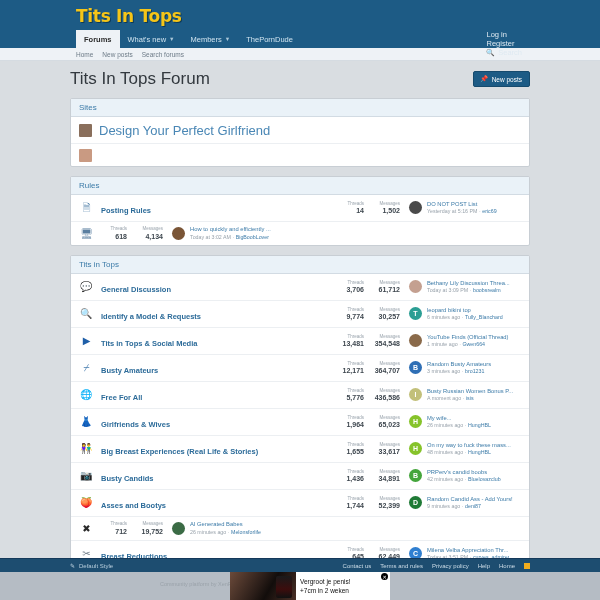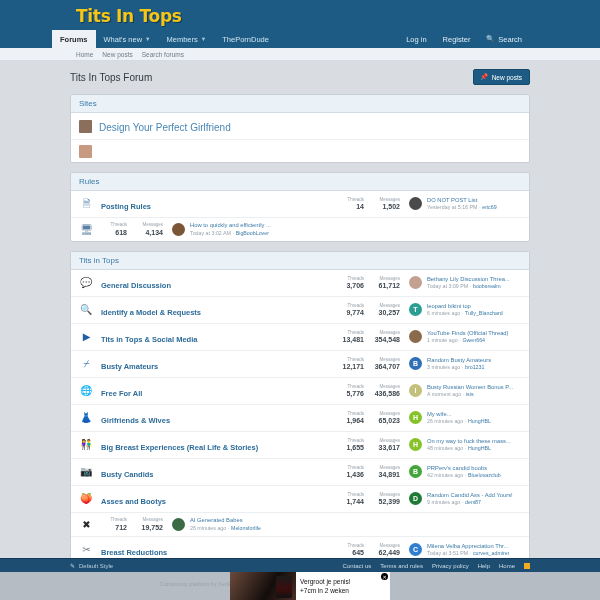--- a/index.html
+++ b/index.html
@@ -14,49 +14,49 @@
   
   .header { background: #1d5b85; padding: 0; }
   .logo-wrap { padding: 6px 0 4px 76px; }
   .logo {
     font-family: "DejaVu Sans", sans-serif;
     font-weight: bold; font-size: 17px; color: #f5c518;
     letter-spacing: -0.3px; text-shadow: 1px 1px 0 #0d3a57;
   }
   .navbar {
     background: #1d5b85; display: flex; align-items: stretch;
-    padding-left: 52px; padding-right: 70px; height: 18px;
+    padding-left: 76px; padding-right: 70px; height: 18px;
   }
   .nav-left { display: flex; align-items: stretch; flex: 1; }
   .nav-item {
     font-size: 7.5px; color: #cfe3ef; padding: 0 8px;
     display: flex; align-items: center; white-space: nowrap;
     cursor: pointer;
   }
   .nav-item.active { background: #eef2f6; color: #2b2b2b; font-weight: bold; }
   .caret { margin-left: 3px; font-size: 5.5px; opacity: .8; }
-  .nav-right { display: flex; align-items: stretch; }
+  .nav-right { display: flex; align-items: stretch; flex-direction: column; }
   .nav-right .nav-item { color: #dfeaf2; }
   .search-icon-g { margin-right: 3px; font-size: 7px; }
 
   
   .breadcrumb {
     background: #eef2f6; border-bottom: 1px solid #d5dbe1;
     padding: 3px 0 3px 76px; display: flex; gap: 9px;
     height: 13px; align-items: center;
   }
   .crumb { font-size: 6.5px; color: #6d7b87; cursor: pointer; }
 
   
   .content { padding: 0 70px; background: #d9dde1; }
   .page-head {
     display: flex; justify-content: space-between; align-items: center;
     padding: 8px 0 9px 0;
   }
-  .page-title { font-size: 10px; color: #33393f; font-weight: normal; }
+  .page-title { font-size: 17px; color: #33393f; font-weight: normal; }
   .btn-newposts {
     background: #1d5b85; color: #fff; font-size: 6.5px;
     padding: 3px 7px; border-radius: 2px; display: flex;
     align-items: center; gap: 3px; cursor: pointer;
     border: 1px solid #164a6d;
   }
 
   
   .block {
     background: #ffffff; border: 1px solid #c8ced4;
@@ -81,21 +81,21 @@
   }
   .site-thumb {
     width: 13px; height: 13px; border-radius: 1px; flex-shrink: 0;
     margin-right: 7px;
   }
   .node-title { flex: 1; min-width: 0; }
   .node-title a {
     font-size: 7.5px; color: #2c6b99; font-weight: bold;
     text-decoration: none; cursor: pointer; white-space: nowrap;
   }
-  .site-row .node-title a { font-weight: normal; color: #4a87b5; font-size: 10px; }
+  .site-row .node-title a { font-weight: normal; color: #4a87b5; font-size: 13px; }
 
   .stats { display: flex; gap: 10px; margin-right: 9px; flex-shrink: 0; }
   .stat { text-align: right; min-width: 26px; }
   .stat-label { font-size: 4.5px; color: #9aa4ad; line-height: 1.2; }
   .stat-value { font-size: 7px; color: #3d464e; font-weight: bold; line-height: 1.3; }
 
   .lastpost { display: flex; align-items: center; width: 112px; flex-shrink: 0; }
   .avatar {
     width: 13px; height: 13px; border-radius: 50%; flex-shrink: 0;
     margin-right: 5px; display: flex; align-items: center;

